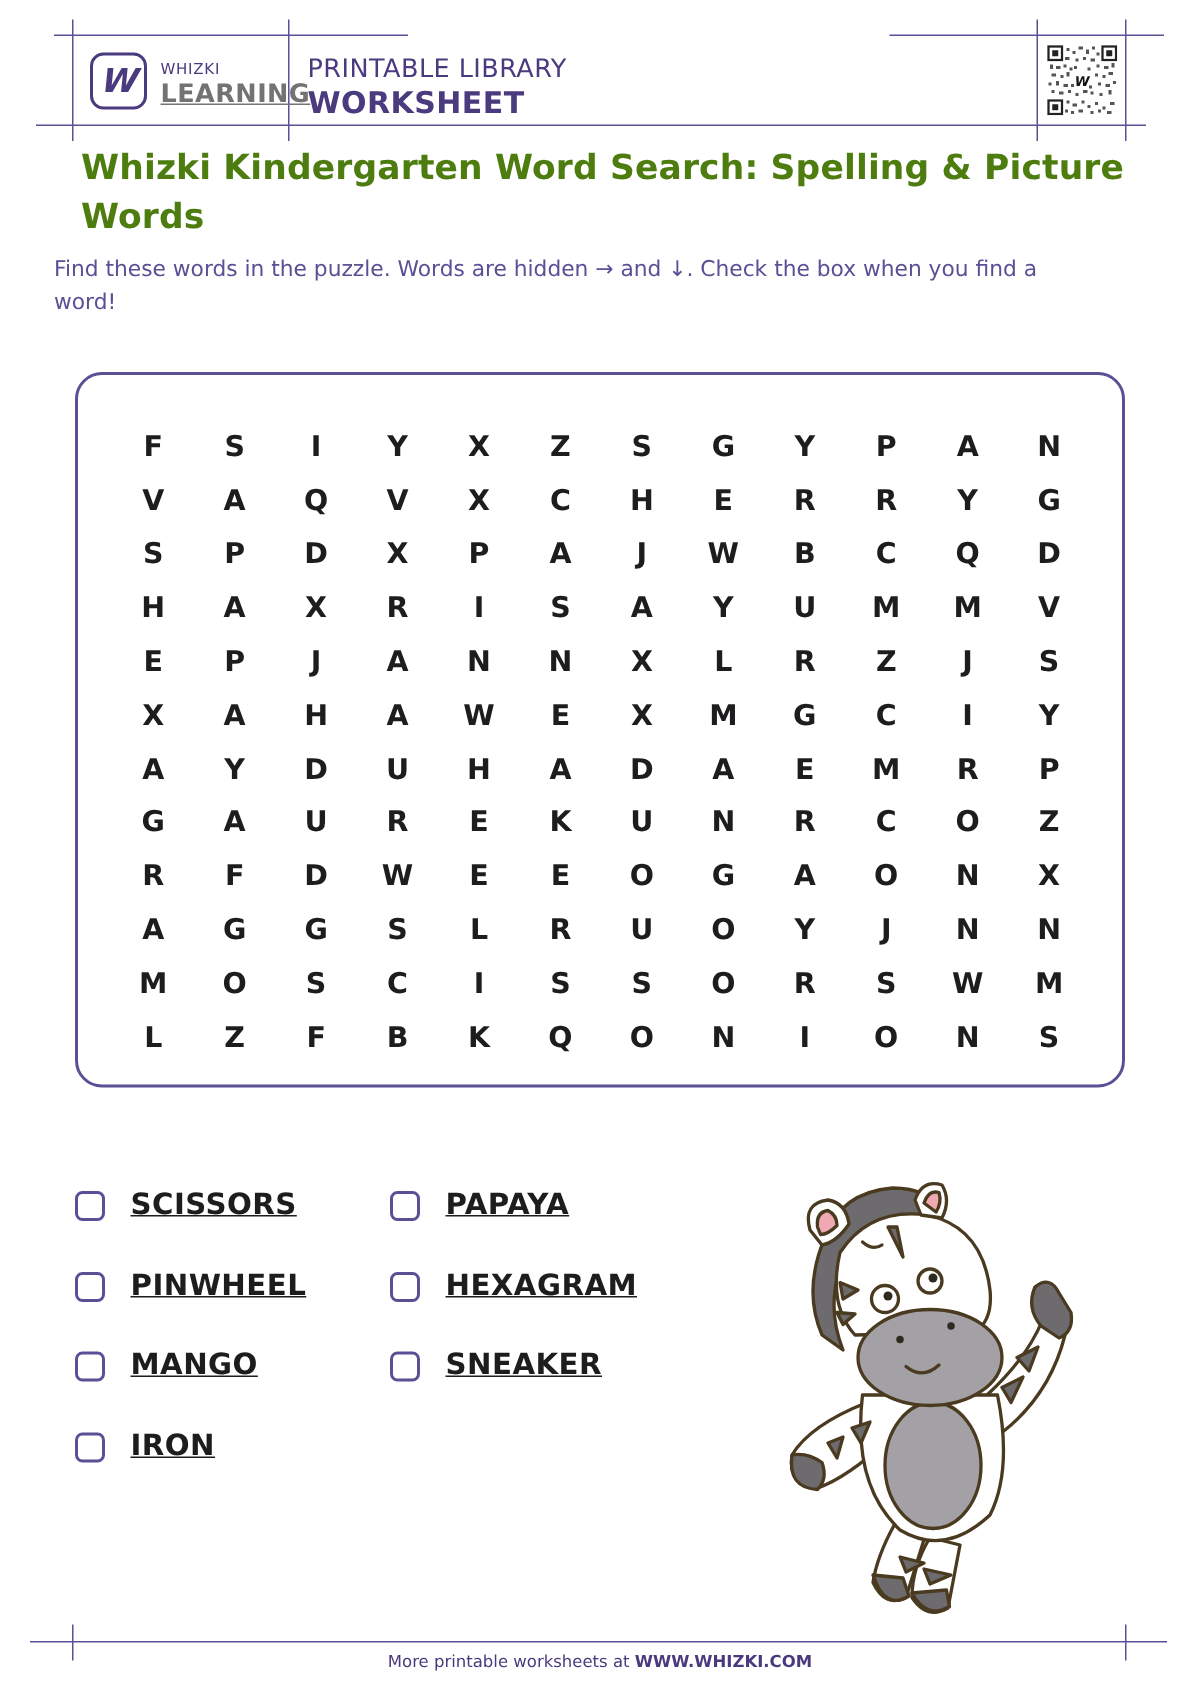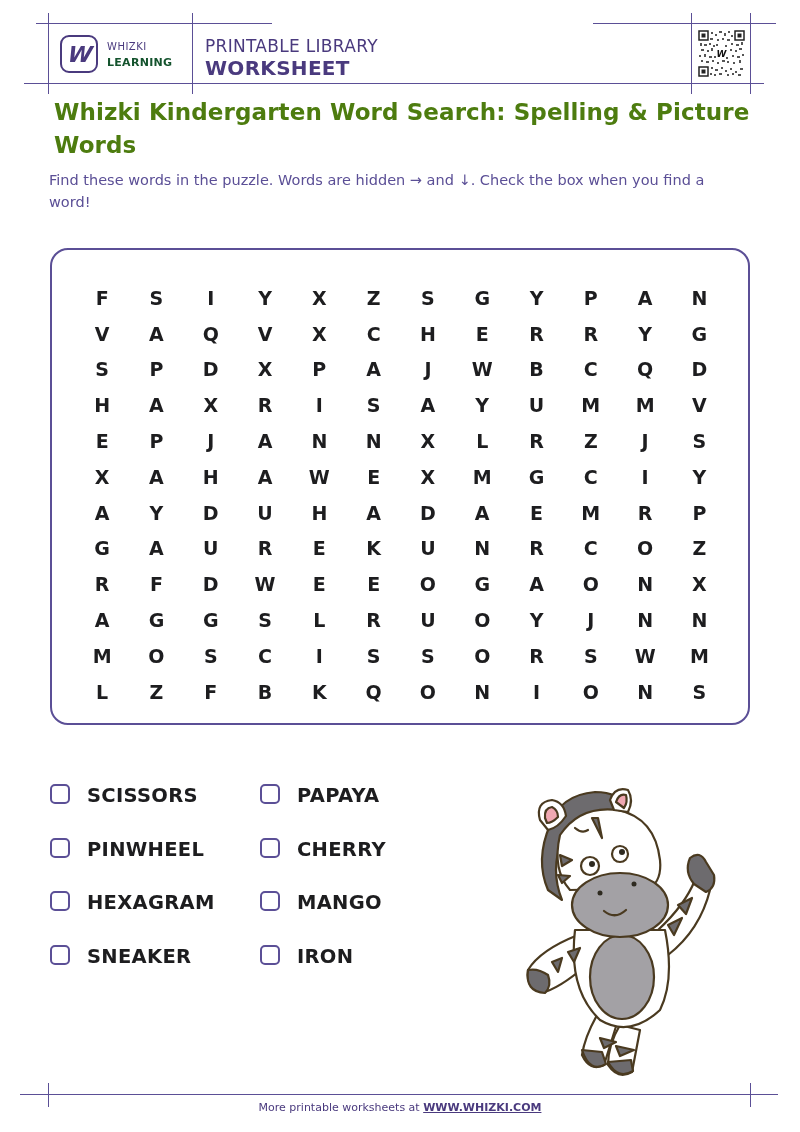--- a/index.html
+++ b/index.html
@@ -6,44 +6,44 @@
   html, body { width: 800px; height: 1132px; background: #ffffff; overflow: hidden; }
   body { position: relative; font-family: "DejaVu Sans", "Liberation Sans", sans-serif; color: #1d1d1f; }
 
   .hline { position: absolute; height: 1px; background: #5b4f96; }
   .vline { position: absolute; width: 1px; background: #5b4f96; }
 
   .logo-box { position: absolute; left: 60px; top: 35px; width: 38px; height: 38px; border: 2.5px solid #4a3a7e; border-radius: 9px; display: flex; align-items: center; justify-content: center; }
   .logo-w { font-family: "DejaVu Sans", sans-serif; font-weight: bold; font-style: italic; font-size: 22px; color: #4a3a7e; letter-spacing: -3px; transform: skewX(-8deg); }
   .logo-text { position: absolute; left: 107px; top: 39px; line-height: 16px; }
   .logo-text .l1 { font-size: 10px; color: #4a3a7e; letter-spacing: 0.5px; font-weight: normal; }
-  .logo-text .l2 { font-size: 11px; color: #14532d; font-weight: bold; letter-spacing: 0.3px; }
+  .logo-text .l2 { font-size: 17px; color: #737373; font-weight: bold; letter-spacing: 0.3px; text-decoration: underline; }
 
   .hdr-text { position: absolute; left: 205px; top: 35px; line-height: 22px; }
   .hdr-text .h1 { font-size: 17px; color: #4a3a7e; letter-spacing: 0.3px; }
   .hdr-text .h2 { font-size: 20px; color: #4a3a7e; font-weight: bold; letter-spacing: 0.3px; }
 
   .qr { position: absolute; left: 698px; top: 30px; width: 47px; height: 47px; }
 
   .title { position: absolute; left: 54px; top: 96px; width: 710px; font-size: 23px; line-height: 33px; font-weight: bold; color: #4d7c0f; letter-spacing: 0.1px; }
-  .instructions { position: absolute; left: 49px; top: 169px; width: 700px; font-size: 14.5px; line-height: 22px; color: #5b4f96; }
+  .instructions { position: absolute; left: 36px; top: 169px; width: 700px; font-size: 14.5px; line-height: 22px; color: #5b4f96; }
 
   .grid-box { position: absolute; left: 50px; top: 248px; width: 700px; height: 477px; border: 2.5px solid #5b4f96; border-radius: 18px; }
   .grid { position: absolute; left: 75px; top: 280px; width: 650px; display: grid; grid-template-columns: repeat(12, 54.3px); grid-auto-rows: 35.8px; }
   .cell { font-size: 19px; font-weight: bold; color: #1d1d1f; display: flex; align-items: center; justify-content: center; }
 
   .words { position: absolute; left: 50px; top: 784px; display: grid; grid-template-columns: 210px 200px; grid-auto-rows: 53.7px; }
-  .word { display: flex; align-items: flex-start; height: 30px; }
+  .word { display: flex; align-items: flex-end; height: 30px; text-decoration: underline; }
   .chk { width: 20px; height: 20px; border: 2px solid #5b4f96; border-radius: 5px; margin-right: 17px; flex: none; }
   .word-label { font-size: 19.5px; font-weight: bold; color: #1d1d1f; letter-spacing: 0.3px; }
 
   .zebra { position: absolute; left: 500px; top: 780px; width: 230px; height: 300px; }
 
   .footer { position: absolute; left: 0; top: 1101px; width: 800px; text-align: center; font-size: 11px; color: #4a3a7e; }
-  .footer .link { font-weight: bold; text-decoration: underline; }
+  .footer .link { font-weight: bold; }
 </style>
 </head>
 <body>
 
 <div class="hline" style="left:36px; top:23px; width:236px;"></div>
 <div class="hline" style="left:593px; top:23px; width:183px;"></div>
 <div class="hline" style="left:24px; top:83px; width:740px;"></div>
 <div class="vline" style="left:48px; top:13px; height:81px;"></div>
 <div class="vline" style="left:192px; top:13px; height:81px;"></div>
 <div class="vline" style="left:691px; top:13px; height:81px;"></div>
@@ -287,24 +287,20 @@
     <div class="word">
       <span class="chk"></span>
       <span class="word-label">PAPAYA</span>
     </div>
     <div class="word">
       <span class="chk"></span>
       <span class="word-label">PINWHEEL</span>
     </div>
     <div class="word">
       <span class="chk"></span>
-      <span class="word-label">CHERRY</span>
-    </div>
-    <div class="word">
-      <span class="chk"></span>
       <span class="word-label">HEXAGRAM</span>
     </div>
     <div class="word">
       <span class="chk"></span>
       <span class="word-label">MANGO</span>
     </div>
     <div class="word">
       <span class="chk"></span>
       <span class="word-label">SNEAKER</span>
     </div>

